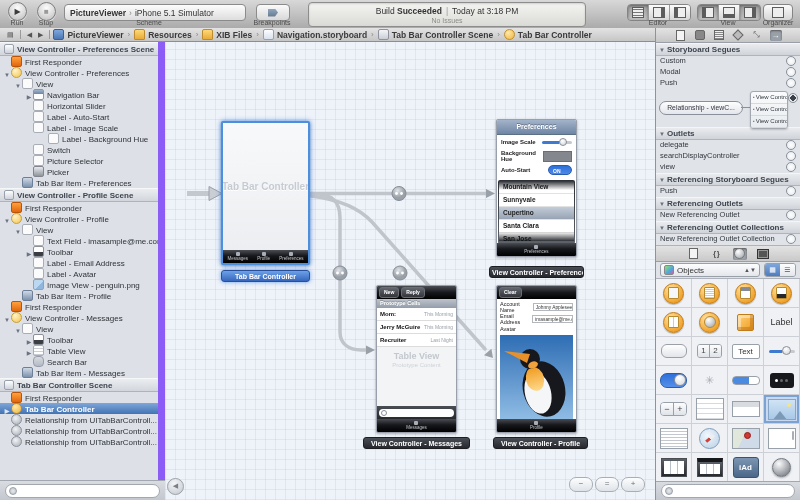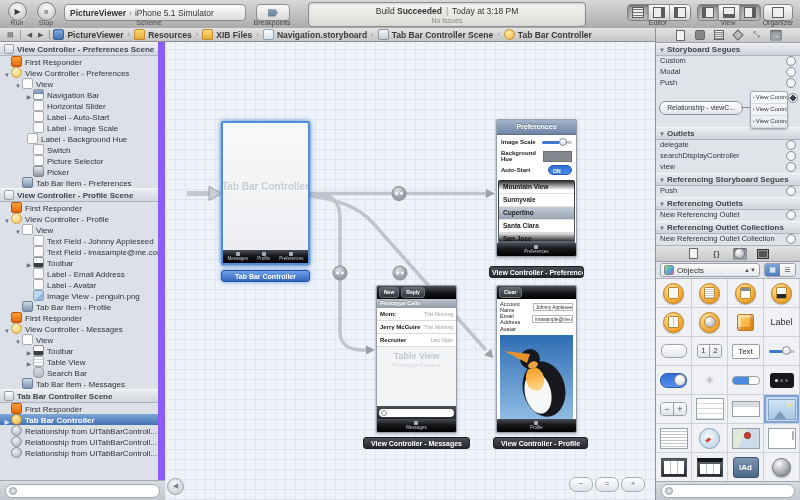--- a/index.html
+++ b/index.html
@@ -413,21 +413,21 @@
           <div class="orow" style="padding-left: 25px;">
             <span class="disc"></span>
             <span class="oi i-label"></span>
             <span class="olab">Label - Auto-Start</span>
           </div>
           <div class="orow" style="padding-left: 25px;">
             <span class="disc"></span>
             <span class="oi i-label"></span>
             <span class="olab">Label - Image Scale</span>
           </div>
-          <div class="orow" style="padding-left: 19px;">
+          <div class="orow" style="padding-left: 40px;">
             <span class="disc"></span>
             <span class="oi i-label"></span>
             <span class="olab">Label - Background Hue</span>
           </div>
           <div class="orow" style="padding-left: 25px;">
             <span class="disc"></span>
             <span class="oi i-switch"></span>
             <span class="olab">Switch</span>
           </div>
           <div class="orow" style="padding-left: 25px;">
@@ -458,25 +458,20 @@
           </div>
           <div class="orow" style="padding-left: 3px;">
             <span class="disc">▼</span>
             <span class="oi i-view-controller"></span>
             <span class="olab">View Controller - Profile</span>
           </div>
           <div class="orow" style="padding-left: 14px;">
             <span class="disc">▼</span>
             <span class="oi i-view"></span>
             <span class="olab">View</span>
-          </div>
-          <div class="orow" style="padding-left: 25px;">
-            <span class="disc"></span>
-            <span class="oi i-textfield"></span>
-            <span class="olab">Text Field - Johnny Appleseed</span>
           </div>
           <div class="orow" style="padding-left: 25px;">
             <span class="disc"></span>
             <span class="oi i-textfield"></span>
             <span class="olab">Text Field - imasample@me.com</span>
           </div>
           <div class="orow" style="padding-left: 25px;">
             <span class="disc">▶</span>
             <span class="oi i-toolbar"></span>
             <span class="olab">Toolbar</span>

